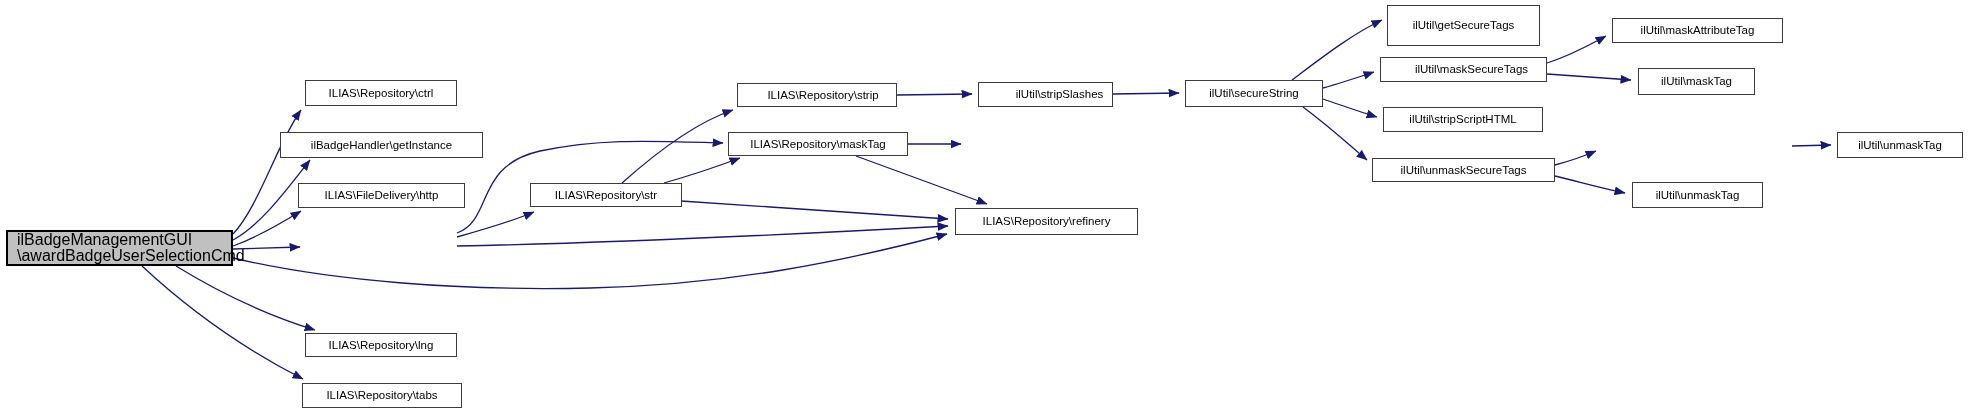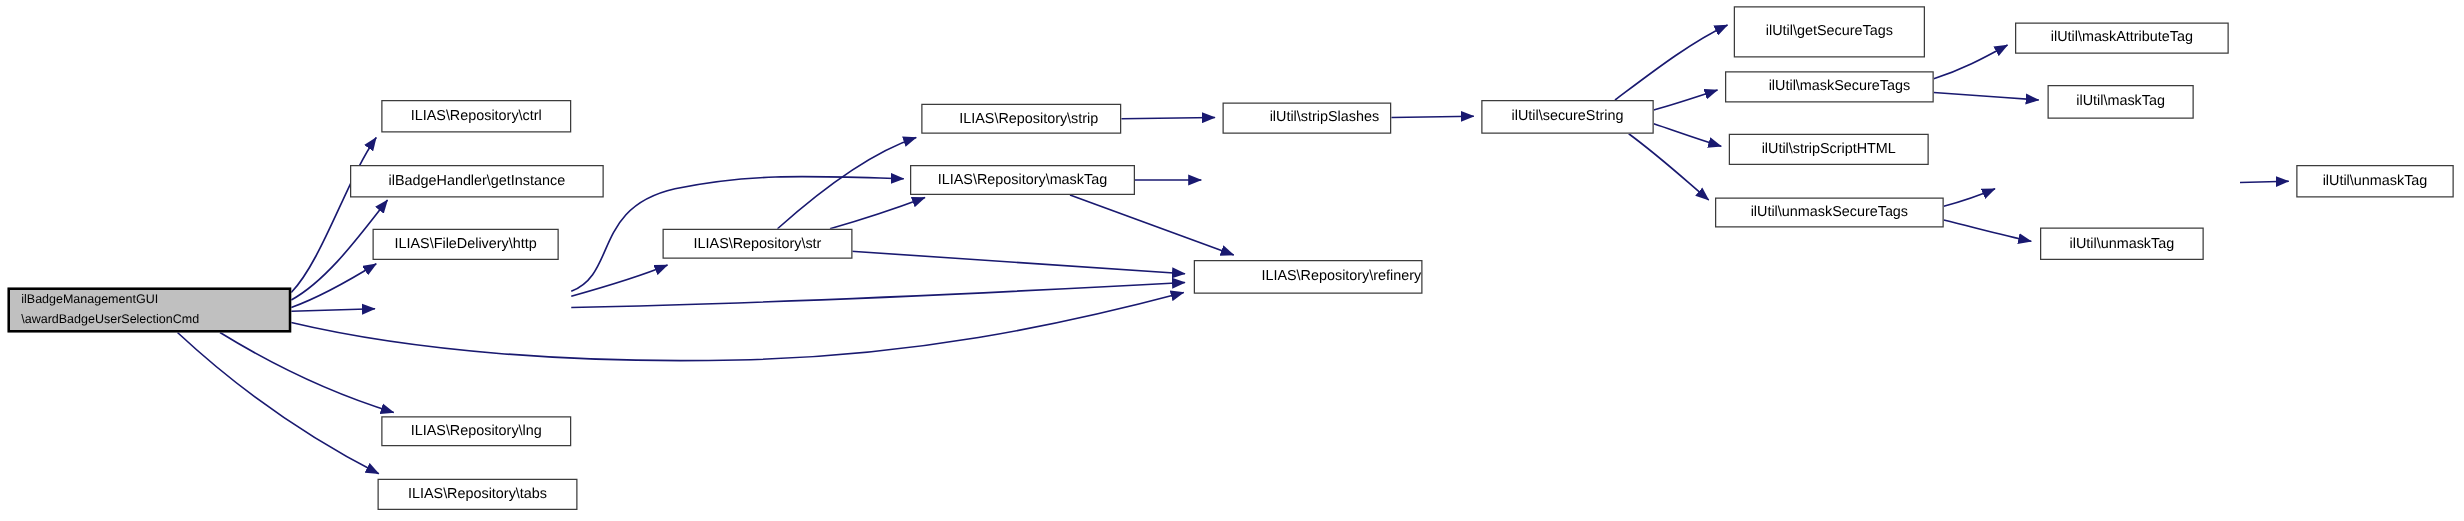--- a/index.html
+++ b/index.html
@@ -36,21 +36,21 @@
     align-items: center;
     white-space: nowrap;
     z-index: 2;
     cursor: pointer;
   }
   .node.main {
     background: #c0c0c0;
     border: 2px solid #000000;
     align-items: flex-start;
     padding-left: 9px;
-    font-size: 10px;
+    font-size: 16px;
     line-height: 16px;
     cursor: default;
   }
 </style>
 </head>
 <body>
 
 <div class="graph" id="graph">
   <svg class="edges" id="edge-layer" viewBox="0 0 1971 417" xmlns="http://www.w3.org/2000/svg">
     <defs>
@@ -88,42 +88,42 @@
 <div class="node main" style="left: 6px; top: 230px; width: 227px; height: 36px;">
       <span>ilBadgeManagementGUI</span>
       <span>\awardBadgeUserSelectionCmd</span>
     </div>
     <div class="node" style="left: 305px; top: 80px; width: 152px; height: 26px;">
       <span>ILIAS\Repository\ctrl</span>
     </div>
     <div class="node" style="left: 280px; top: 132px; width: 203px; height: 26px;">
       <span>ilBadgeHandler\getInstance</span>
     </div>
-    <div class="node" style="left: 298px; top: 183px; width: 149px; height: 25px;">
+    <div class="node" style="left: 298px; top: 183px; width: 167px; height: 25px;">
       <span>ILIAS\FileDelivery\http</span>
     </div>
     <div class="node" style="left: 305px; top: 333px; width: 152px; height: 24px; text-align: center;">
       <span>ILIAS\Repository\lng</span>
     </div>
     <div class="node" style="left: 302px; top: 383px; width: 160px; height: 25px;">
       <span>ILIAS\Repository\tabs</span>
     </div>
     <div class="node" style="left: 530px; top: 183px; width: 152px; height: 24px;">
       <span>ILIAS\Repository\str</span>
     </div>
     <div class="node" style="left: 737px; top: 83px; width: 160px; height: 24px; padding-left: 12px;">
       <span>ILIAS\Repository\strip</span>
     </div>
     <div class="node" style="left: 728px; top: 132px; width: 180px; height: 24px;">
       <span>ILIAS\Repository\maskTag</span>
     </div>
     <div class="node" style="left: 978px; top: 82px; width: 135px; height: 25px; padding-left: 28px;">
       <span>ilUtil\stripSlashes</span>
     </div>
-    <div class="node" style="left: 955px; top: 208px; width: 183px; height: 27px; align-items: flex-end;">
+    <div class="node" style="left: 955px; top: 208px; width: 183px; height: 27px;">
       <span>ILIAS\Repository\refinery</span>
     </div>
     <div class="node" style="left: 1185px; top: 80px; width: 138px; height: 27px;">
       <span>ilUtil\secureString</span>
     </div>
     <div class="node" style="left: 1387px; top: 5px; width: 153px; height: 41px;">
       <span>ilUtil\getSecureTags</span>
     </div>
     <div class="node" style="left: 1380px; top: 57px; width: 167px; height: 25px; padding-left: 16px;">
       <span>ilUtil\maskSecureTags</span>

